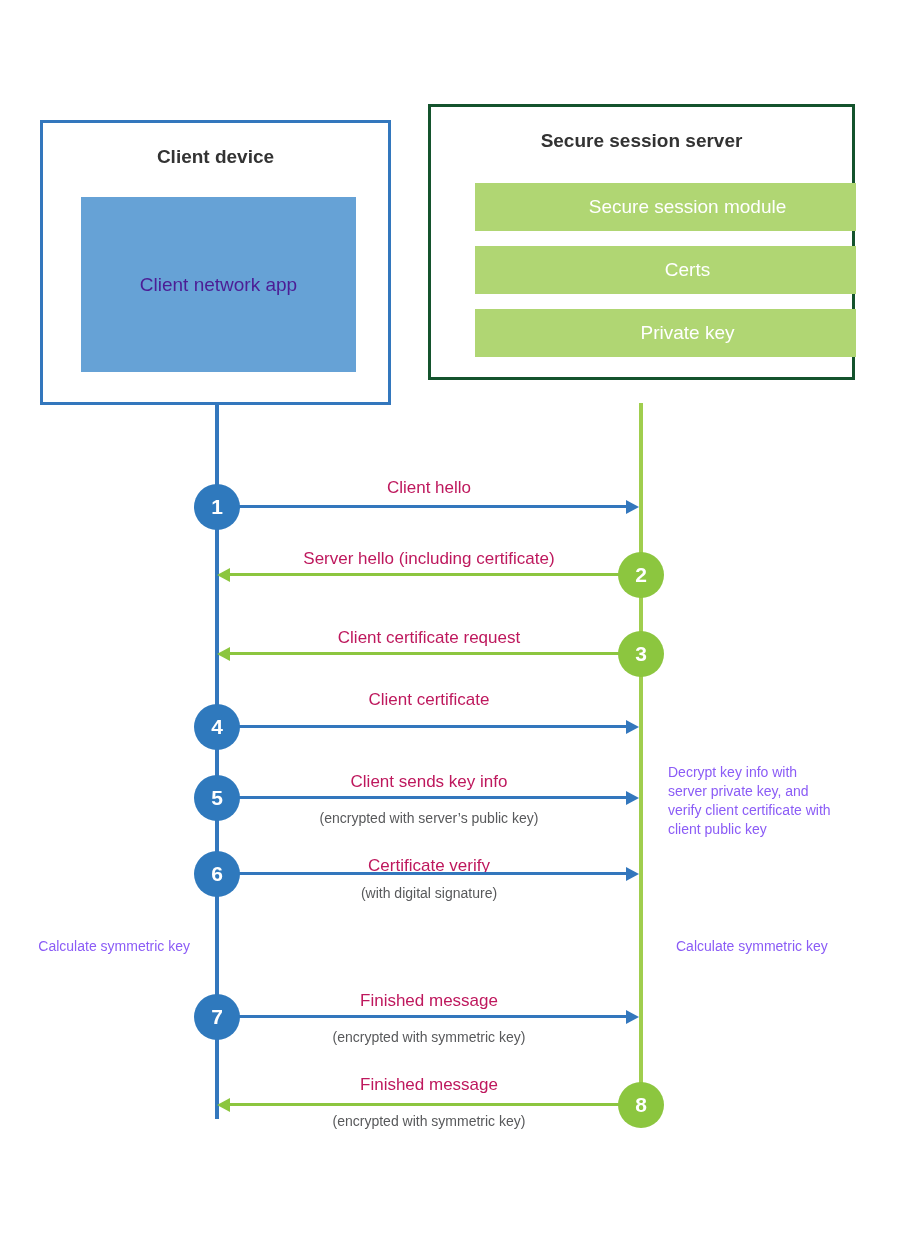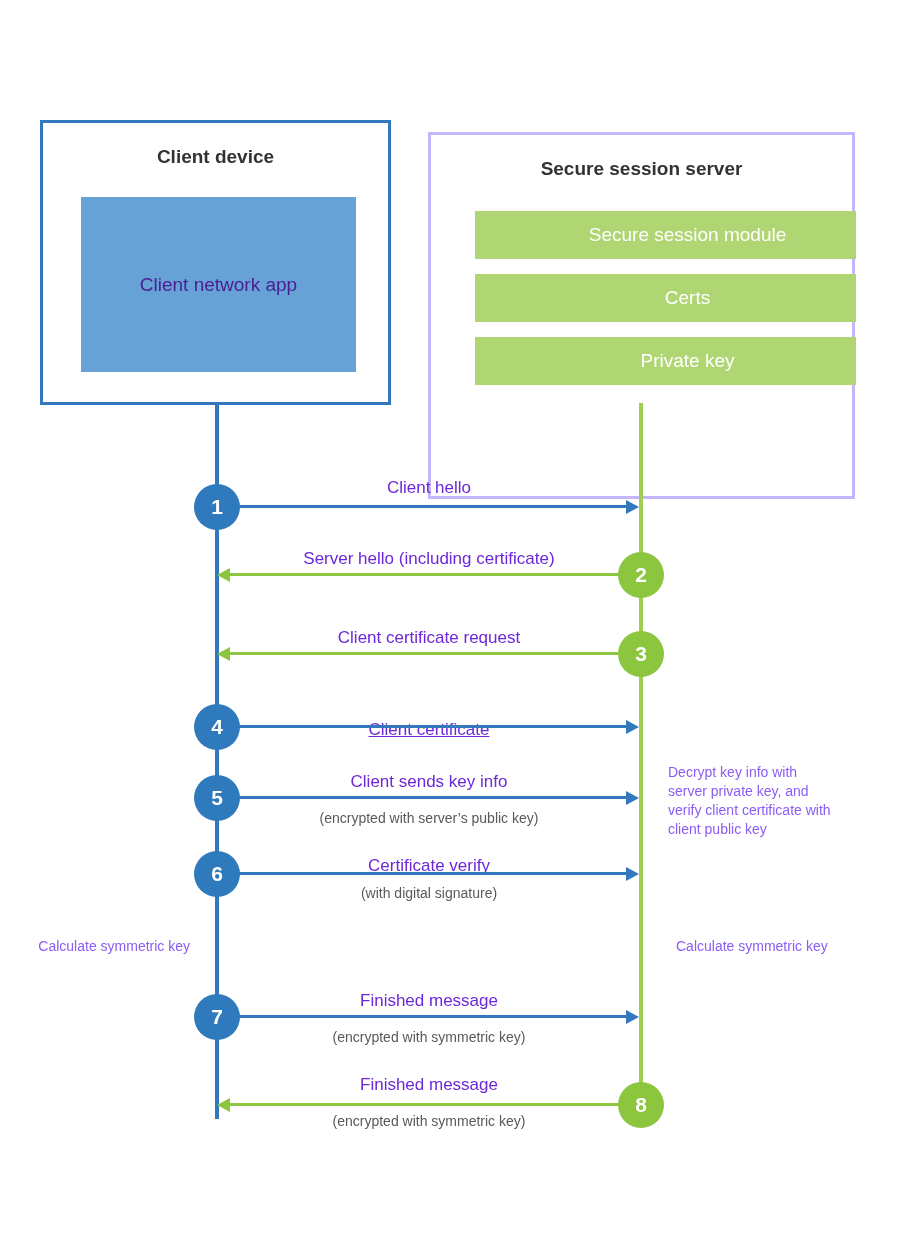--- a/index.html
+++ b/index.html
@@ -42,24 +42,24 @@
   }
   .party-box.client {
     left: 40px;
     top: 120px;
     width: 351px;
     height: 285px;
     border: 3px solid #3377bd;
   }
   .party-box.server {
     left: 428px;
-    top: 132px;
+    top: 104px;
     width: 427px;
-    height: 367px;
-    border: 3px solid #c4b5fd;
+    height: 276px;
+    border: 3px solid #14532d;
   }
   .party-title {
     position: absolute;
     left: 0;
     right: 0;
     top: 23px;
     text-align: center;
     font-size: 19px;
     font-weight: bold;
     color: #333333;
@@ -139,21 +139,21 @@
   }
   .arrow-head.left.green {
     border-top: 7px solid transparent;
     border-bottom: 7px solid transparent;
     border-right: 13px solid #8cc63f;
   }
 
   .msg-label {
     position: absolute;
     font-size: 17px;
-    color: #6d28d9;
+    color: #be185d;
     text-align: center;
     white-space: nowrap;
   }
   .msg-sublabel {
     position: absolute;
     font-size: 14px;
     color: #58595b;
     text-align: center;
     white-space: nowrap;
   }
@@ -226,21 +226,21 @@
   <div class="msg">
     <div class="msg-label" style="left:217px; top:628px; width:424px;">Client certificate request</div>
     <div style="position:absolute; left:217px; top:652px; width:424px;">
       <div class="msg-line green" style="left:13px; width:411px;"></div>
       <div class="arrow-head left green" style="left:0px;"></div>
     </div>
     <div class="step-circle green" style="left:618px; top:631px;">3</div>
   </div>
 
   <div class="msg">
-    <div class="msg-label" style="left:217px; top:720px; width:424px;text-decoration:underline;">Client certificate</div>
+    <div class="msg-label" style="left:217px; top:690px; width:424px;">Client certificate</div>
     <div style="position:absolute; left:217px; top:725px; width:424px;">
       <div class="msg-line blue" style="left:0; width:411px;"></div>
       <div class="arrow-head right blue" style="left:409px;"></div>
     </div>
     <div class="step-circle blue" style="left:194px; top:704px;">4</div>
   </div>
 
   <div class="msg">
     <div class="msg-label" style="left:217px; top:772px; width:424px;">Client sends key info</div>
     <div style="position:absolute; left:217px; top:796px; width:424px;">

